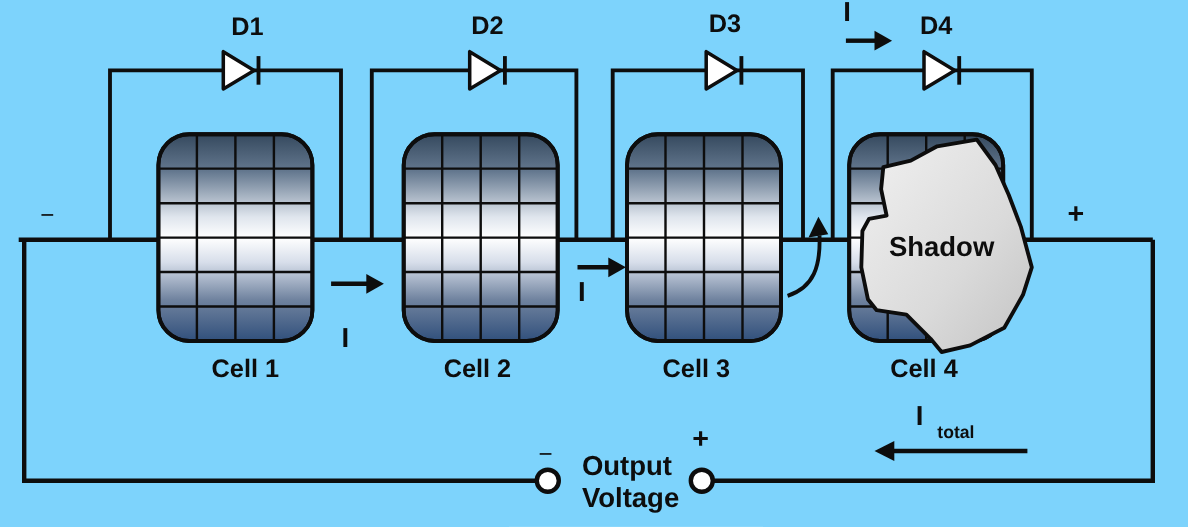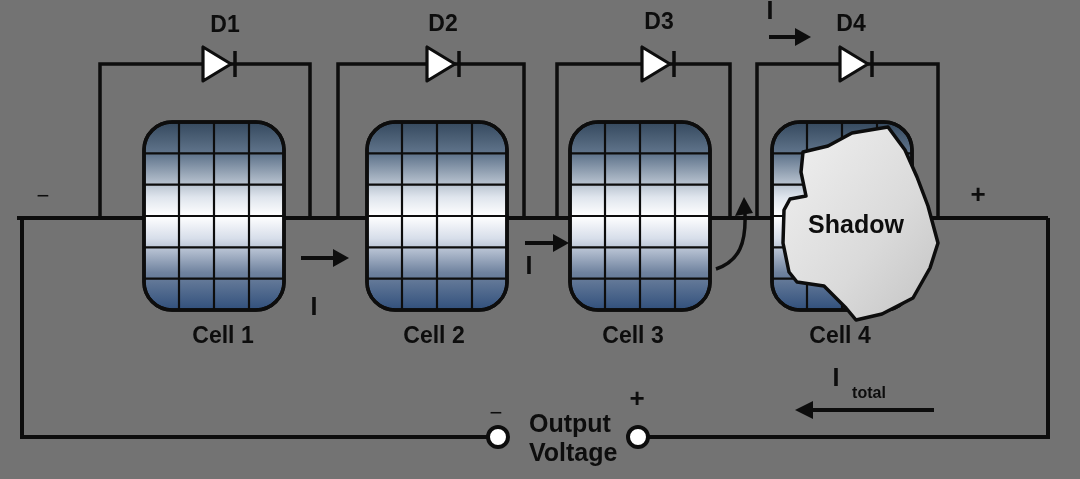--- a/index.html
+++ b/index.html
@@ -1,16 +1,16 @@
 <!DOCTYPE html>
 <html><head>
 <meta charset="utf-8">
 <style>
   html,body{margin:0;padding:0;background:#ffffff;}
-  .stage{position:relative;width:1080px;height:479px;background:#737373;overflow:hidden;
+  .stage{position:relative;width:1080px;height:479px;background:#7dd3fc;overflow:hidden;
          font-family:"Liberation Sans",sans-serif;}
   svg text{font-family:"Liberation Sans",sans-serif;fill:#0d0d0d;}
   .lbl      {font-size:23px;font-weight:700;}
   .lbl-big  {font-size:25px;font-weight:700;}
   .ilbl     {font-size:25px;font-weight:700;}
   .sub      {font-size:16px;font-weight:700;}
   .sign-thin{font-size:22px;font-weight:400;}
   .sign-bold{font-size:26px;font-weight:700;}
   .wire {stroke:#0d0d0d;stroke-width:4;fill:none;}
   .loop {stroke:#0d0d0d;stroke-width:3.5;fill:none;}

